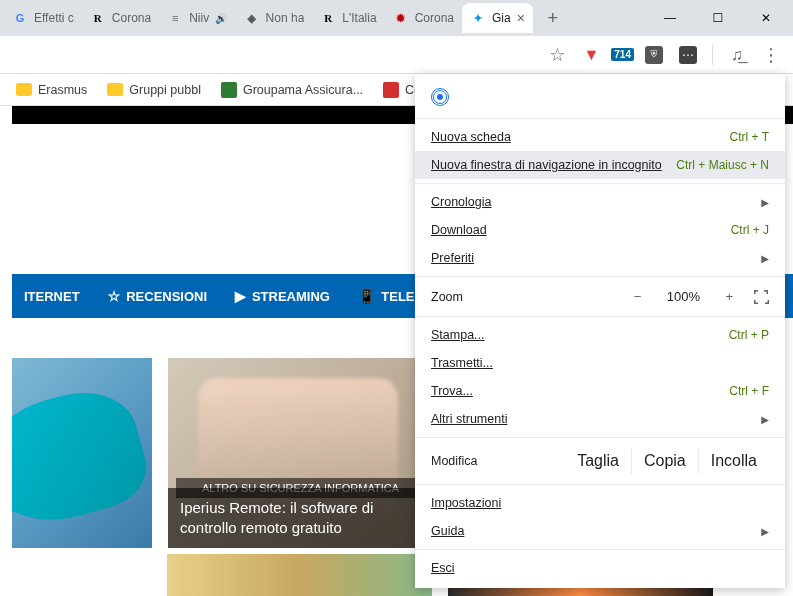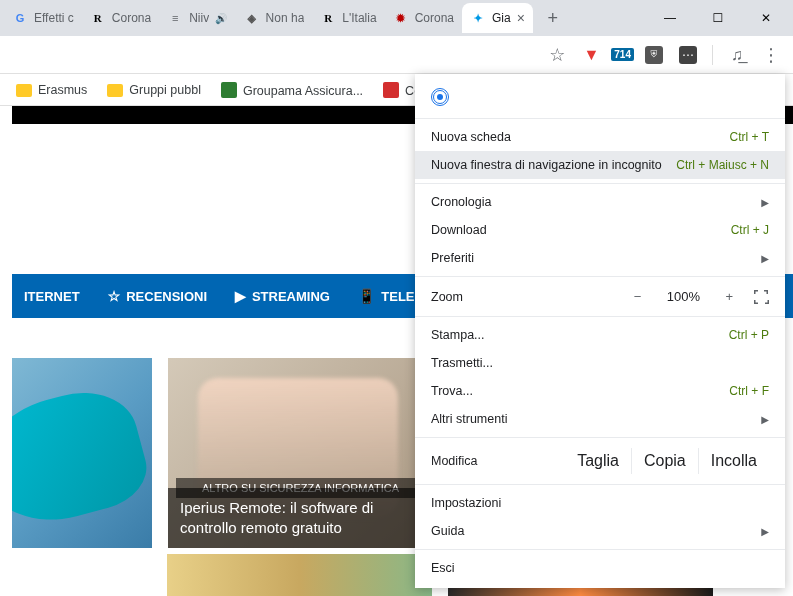--- a/index.html
+++ b/index.html
@@ -21,21 +21,21 @@
 .toolbar-icon { width: 28px; height: 28px; display: flex; align-items: center; justify-content: center; cursor: pointer; border-radius: 50%; font-size: 16px; color: #5f6368; }
 .star { font-size: 18px; }
 .ext-badge { background: #0369a1; color: #fff; font-size: 10px; font-weight: bold; padding: 1px 3px; border-radius: 2px; }
 .shield { background: #555; color: #fff; width: 18px; height: 18px; border-radius: 3px; display: flex; align-items: center; justify-content: center; font-size: 9px; }
 .dots-box { width: 18px; height: 18px; background: #424242; border-radius: 3px; display: flex; align-items: center; justify-content: center; color: #fff; font-size: 12px; }
 .reading { font-size: 16px; color: #5f6368; }
 .menu-btn { font-size: 18px; color: #5f6368; }
 .sep { width: 1px; height: 20px; background: #ddd; margin: 0 4px; }
 
 .bookmarks-bar { display: flex; align-items: center; height: 32px; background: #fff; padding: 0 8px; gap: 4px; border-bottom: 1px solid #e0e0e0; }
-.bookmark { display: flex; align-items: flex-end; gap: 6px; padding: 4px 8px; font-size: 12.5px; color: #3c4043; cursor: pointer; border-radius: 4px; }
+.bookmark { display: flex; align-items: center; gap: 6px; padding: 4px 8px; font-size: 12.5px; color: #3c4043; cursor: pointer; border-radius: 4px; }
 .bm-folder { width: 16px; height: 13px; background: #ffca28; border-radius: 2px; }
 .bm-icon { width: 16px; height: 16px; }
 
 .page-content { position: relative; height: calc(596px - 106px); background: #fff; margin-left: 12px; }
 .black-bar { height: 18px; background: #000; }
 
 .nav-strip { position: absolute; top: 168px; left: 0; right: 0; height: 44px; background: #0066b3; display: flex; align-items: center; gap: 28px; padding: 0 12px; color: #fff; font-size: 13px; font-weight: bold; }
 .nav-item { display: flex; align-items: center; gap: 6px; cursor: pointer; }
 .nav-icon { font-size: 14px; }
 
@@ -53,21 +53,21 @@
 .mini-card { width: 265px; height: 50px; background: #888; }
 .mini1 { background: linear-gradient(90deg, #e8d088, #c8a860, #88b888); position: relative; }
 .mini2 { background: linear-gradient(90deg, #2a2a2a, #ff8c42, #1a1a1a); }
 
 
 .menu { position: absolute; top: 74px; right: 8px; width: 370px; background: #fff; box-shadow: 0 2px 10px rgba(0,0,0,0.25); font-size: 12.5px; color: #202124; z-index: 100; padding: 6px 0; }
 .menu-section-icon { padding: 8px 16px; }
 .menu-divider { height: 1px; background: #e8eaed; margin: 4px 0; }
 .menu-item { display: flex; align-items: center; justify-content: space-between; padding: 7px 16px; cursor: pointer; white-space: nowrap; }
 .menu-item.highlighted { background: #e8eaed; }
-.menu-label { flex: 1; }
+.menu-label { flex: 1; text-decoration: underline; }
 .menu-shortcut { color: #4d7c0f; font-size: 12px; }
 .menu-arrow { color: #5f6368; font-size: 10px; margin-left: 20px; }
 .zoom-row { display: flex; align-items: center; padding: 6px 16px; }
 .zoom-label { flex: 1; }
 .zoom-controls { display: flex; align-items: center; gap: 14px; font-size: 13px; }
 .zoom-btn { cursor: pointer; padding: 2px 6px; color: #5f6368; }
 .zoom-val { min-width: 44px; text-align: center; }
 .fullscreen-icon { width: 16px; height: 16px; cursor: pointer; }
 .fullscreen-icon svg { width: 16px; height: 16px; }
 .edit-row { display: flex; align-items: center; padding: 6px 16px; }

